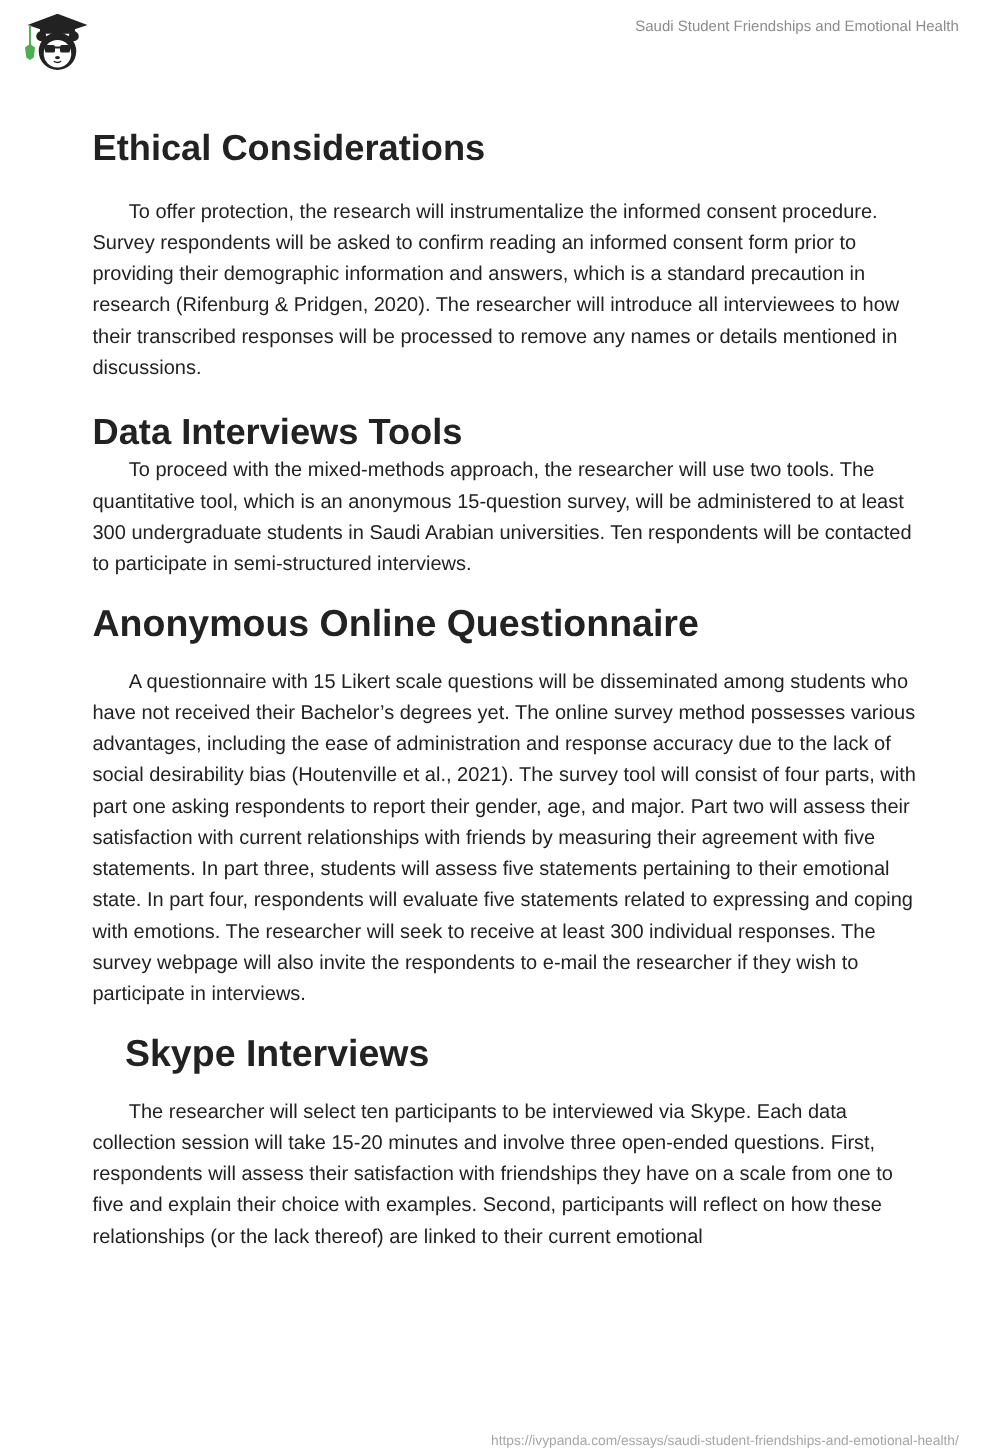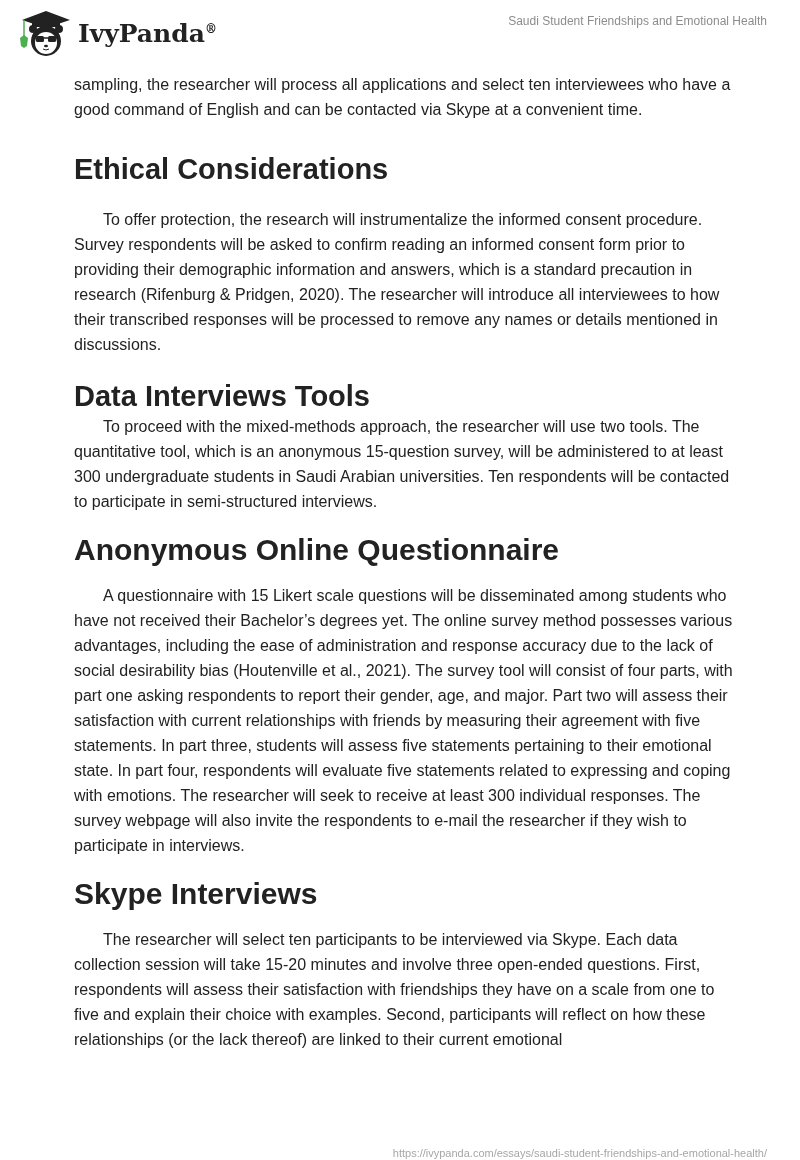--- a/index.html
+++ b/index.html
@@ -52,34 +52,32 @@
       <circle cx="17" cy="21" r="4" fill="#222"></circle>
       <circle cx="43" cy="21" r="4" fill="#222"></circle>
 
       <rect x="20" y="28" width="8" height="6" rx="1.5" fill="#222"></rect>
       <rect x="32" y="28" width="8" height="6" rx="1.5" fill="#222"></rect>
       <line x1="28" y1="30" x2="32" y2="30" stroke="#222" stroke-width="1.5"></line>
 
       <ellipse cx="30" cy="38" rx="2" ry="1.3" fill="#222"></ellipse>
       <path d="M27,41 Q30,43 33,41" stroke="#222" stroke-width="1" fill="none"></path>
     </svg>
-    <span class="logo-text"><span>IvyPanda</span><span class="logo-reg">®</span></span>
   </div>
   <div class="doc-title">Saudi Student Friendships and Emotional Health</div>
 </div>
 
 <div class="content">
-  <p>sampling, the researcher will process all applications and select ten interviewees who have a good command of English and can be contacted via Skype at a convenient time.</p>
 
   <h2 style="margin-top:29px;">Ethical Considerations</h2>
   <p class="indent" style="margin-top:20px;">To offer protection, the research will instrumentalize the informed consent procedure. Survey respondents will be asked to confirm reading an informed consent form prior to providing their demographic information and answers, which is a standard precaution in research (Rifenburg &amp; Pridgen, 2020). The researcher will introduce all interviewees to how their transcribed responses will be processed to remove any names or details mentioned in discussions.</p>
 
   <h2 style="margin-top:21px;">Data Interviews Tools</h2>
   <p class="indent" style="">To proceed with the mixed-methods approach, the researcher will use two tools. The quantitative tool, which is an anonymous 15-question survey, will be administered to at least 300 undergraduate students in Saudi Arabian universities. Ten respondents will be contacted to participate in semi-structured interviews.</p>
 
   <h3 style="margin-top:21px;">Anonymous Online Questionnaire</h3>
   <p class="indent" style="margin-top:18px;">A questionnaire with 15 Likert scale questions will be disseminated among students who have not received their Bachelor’s degrees yet. The online survey method possesses various advantages, including the ease of administration and response accuracy due to the lack of social desirability bias (Houtenville et al., 2021). The survey tool will consist of four parts, with part one asking respondents to report their gender, age, and major. Part two will assess their satisfaction with current relationships with friends by measuring their agreement with five statements. In part three, students will assess five statements pertaining to their emotional state. In part four, respondents will evaluate five statements related to expressing and coping with emotions. The researcher will seek to receive at least 300 individual responses. The survey webpage will also invite the respondents to e-mail the researcher if they wish to participate in interviews.</p>
 
-  <h3 style="margin-top:21px;">Skype Interviews</h3>
+  <h3 style="margin-top:21px;margin-left:26px;">Skype Interviews</h3>
   <p class="indent" style="margin-top:18px;">The researcher will select ten participants to be interviewed via Skype. Each data collection session will take 15-20 minutes and involve three open-ended questions. First, respondents will assess their satisfaction with friendships they have on a scale from one to five and explain their choice with examples. Second, participants will reflect on how these relationships (or the lack thereof) are linked to their current emotional</p>
 </div>
 
 <div class="footer-url">https://ivypanda.com/essays/saudi-student-friendships-and-emotional-health/</div>
 
 </body></html>

